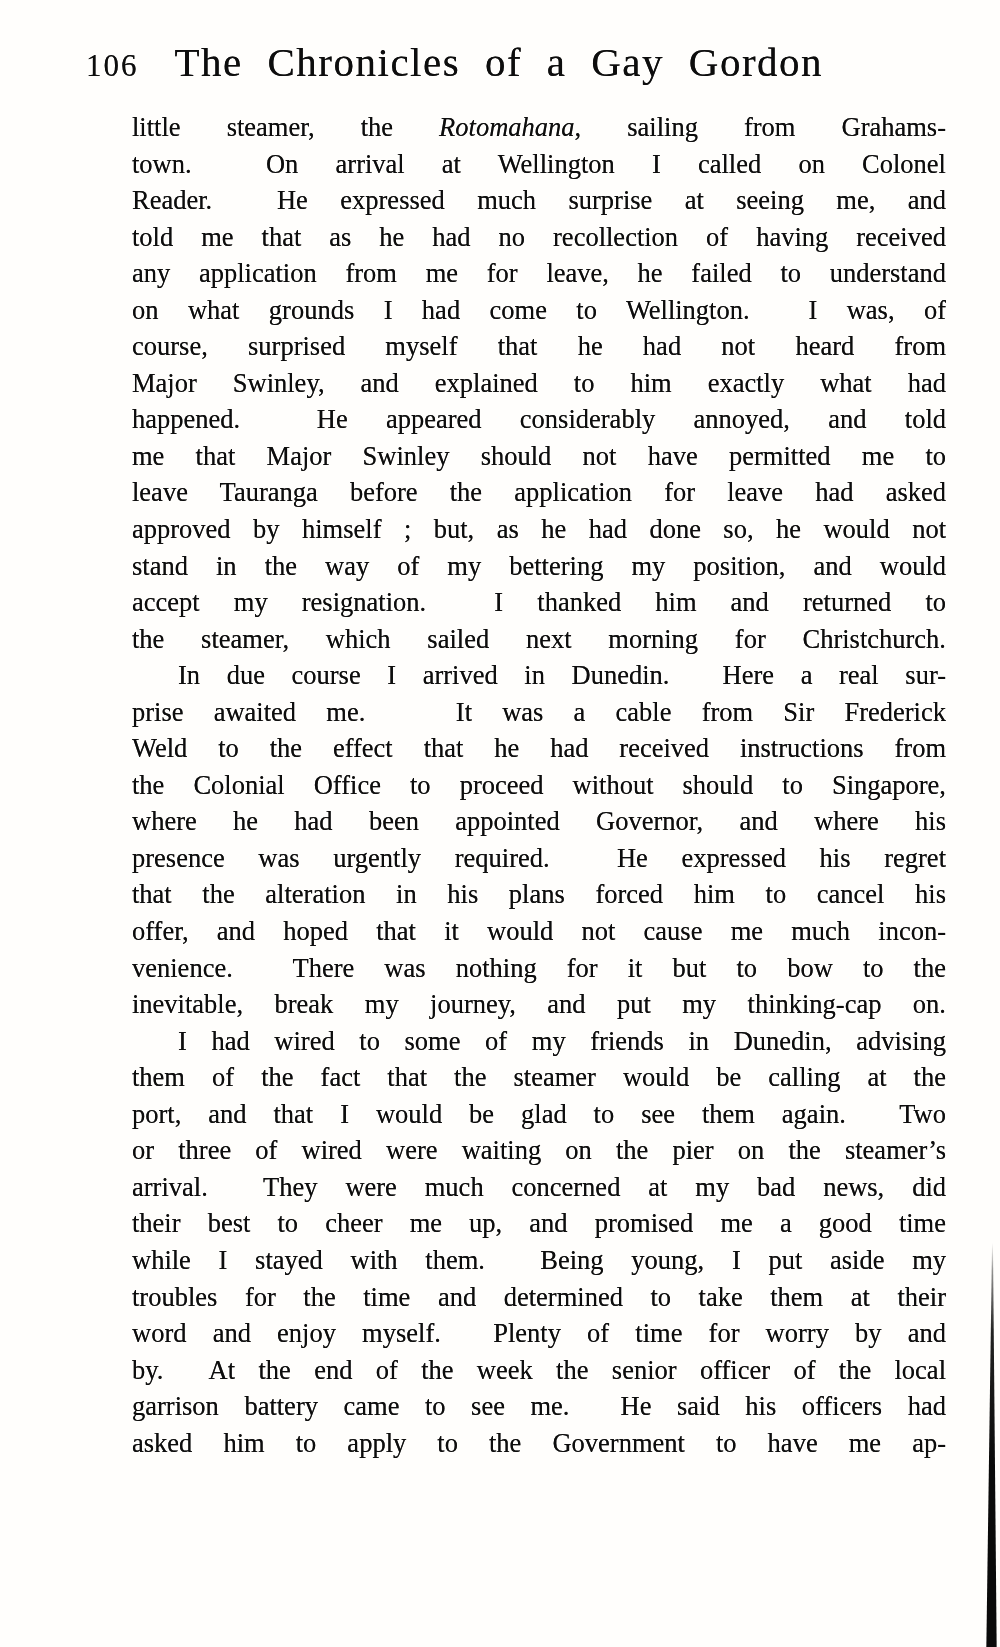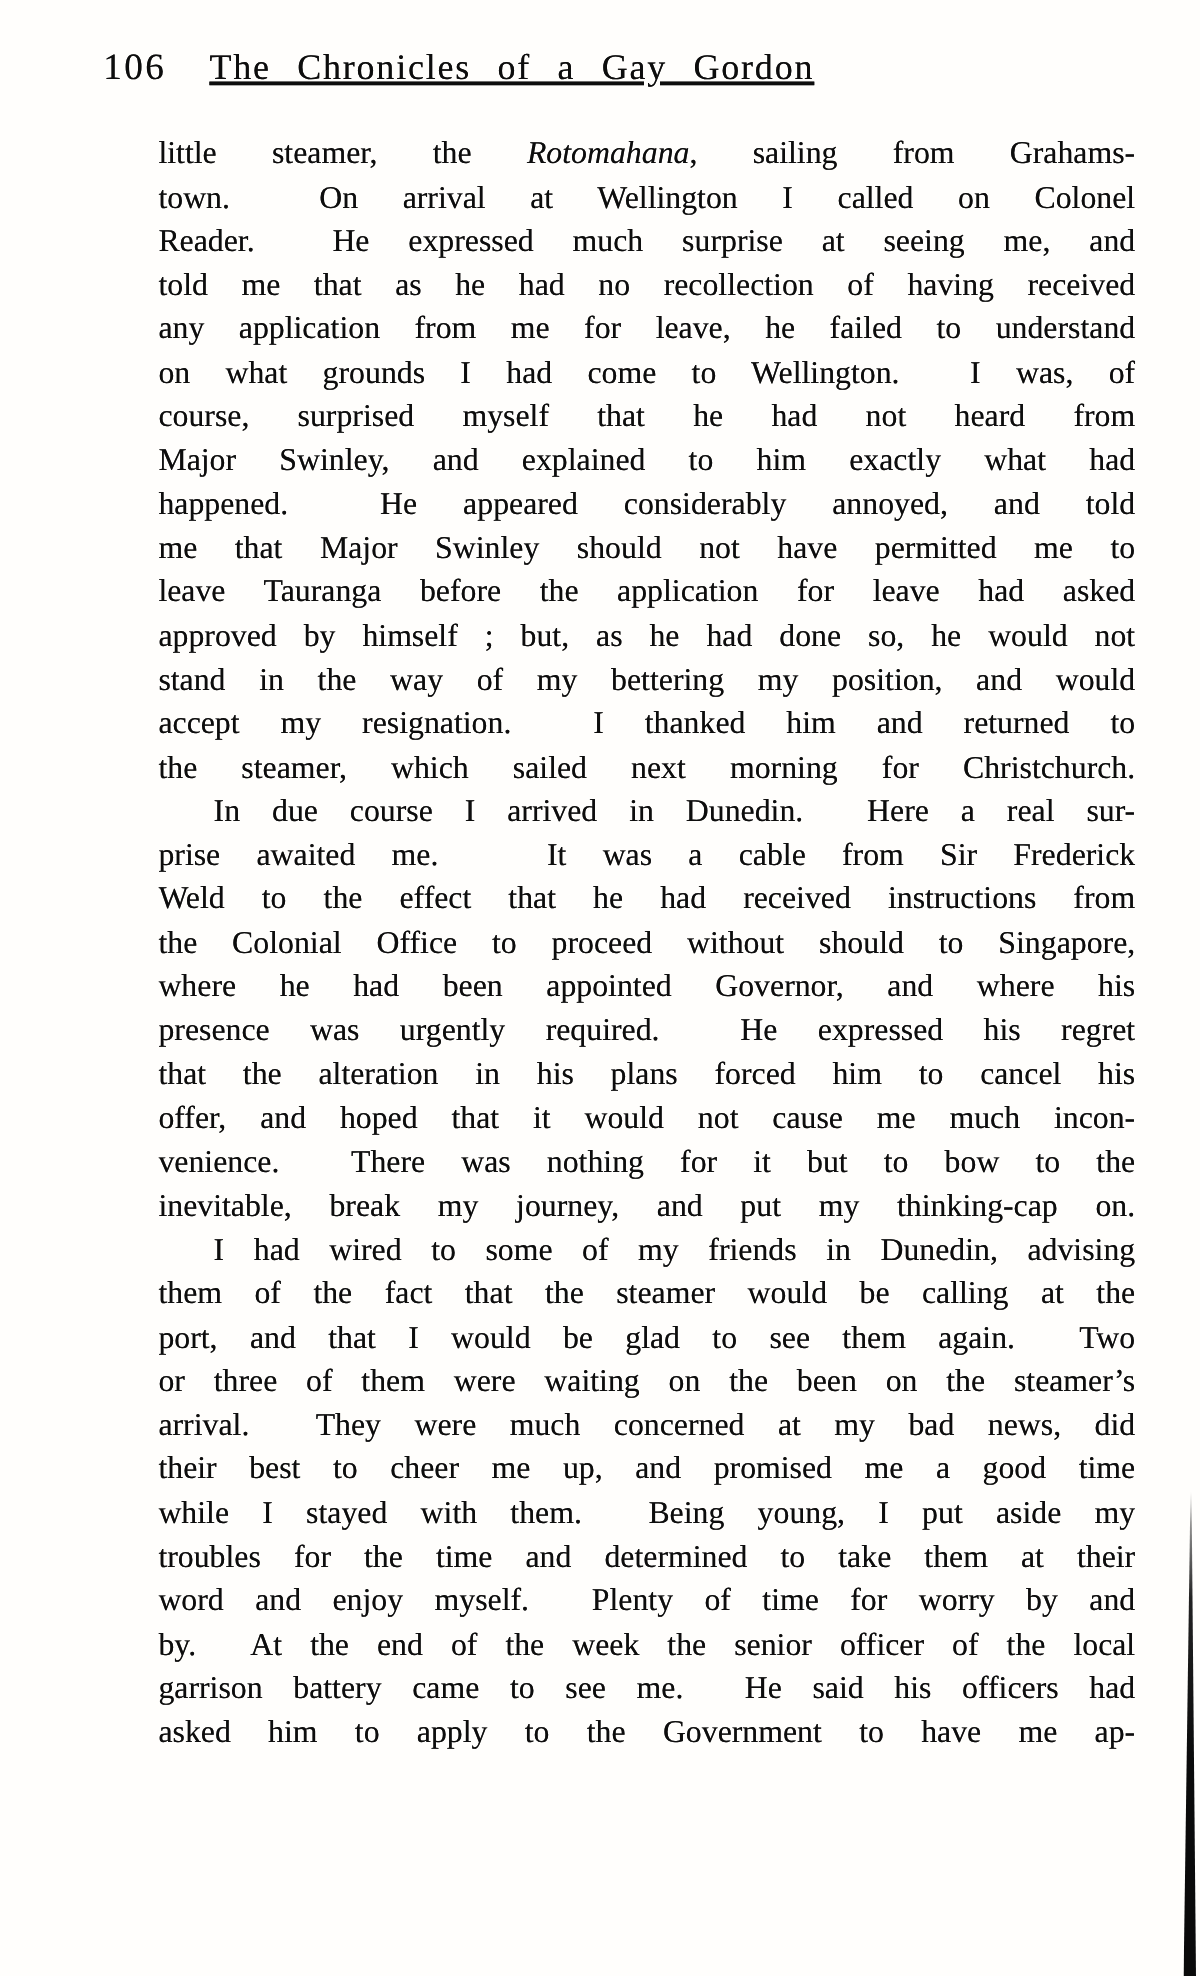--- a/index.html
+++ b/index.html
@@ -24,25 +24,24 @@
     align-items: baseline;
     gap: 36px;
     white-space: nowrap;
   }
   .page-number {
     font-size: 31px;
     letter-spacing: 2px;
     text-shadow: 0 0 0.4px rgba(0,0,0,0.75);
   }
   .page-title {
-    font-size: 30px;
+    font-size: 41px;
     word-spacing: 13px;
     letter-spacing: 1.5px;
     text-shadow: 0 0 0.5px rgba(0,0,0,0.8);
-    text-decoration: underline;
   }
   .body-text {
     position: absolute;
     top: 109px;
     left: 88px;
     width: 814px;
     margin-left: 44px;
   }
   .line {
     font-size: 26.5px;
@@ -106,21 +105,21 @@
       <div class="line"><span>the Colonial Office to proceed without should to Singapore,</span></div>
       <div class="line"><span>where he had been appointed Governor, and where his</span></div>
       <div class="line"><span>presence was urgently required.&nbsp; He expressed his regret</span></div>
       <div class="line"><span>that the alteration in his plans forced him to cancel his</span></div>
       <div class="line"><span>offer, and hoped that it would not cause me much incon-</span></div>
       <div class="line"><span>venience.&nbsp; There was nothing for it but to bow to the</span></div>
       <div class="line"><span>inevitable, break my journey, and put my thinking-cap on.</span></div>
       <div class="line indent"><span>I had wired to some of my friends in Dunedin, advising</span></div>
       <div class="line"><span>them of the fact that the steamer would be calling at the</span></div>
       <div class="line"><span>port, and that I would be glad to see them again.&nbsp; Two</span></div>
-      <div class="line"><span>or three of them were waiting on the been on the steamer’s</span></div>
+      <div class="line"><span>or three of wired were waiting on the pier on the steamer’s</span></div>
       <div class="line"><span>arrival.&nbsp; They were much concerned at my bad news, did</span></div>
       <div class="line"><span>their best to cheer me up, and promised me a good time</span></div>
       <div class="line"><span>while I stayed with them.&nbsp; Being young, I put aside my</span></div>
       <div class="line"><span>troubles for the time and determined to take them at their</span></div>
       <div class="line"><span>word and enjoy myself.&nbsp; Plenty of time for worry by and</span></div>
       <div class="line"><span>by.&nbsp; At the end of the week the senior officer of the local</span></div>
       <div class="line"><span>garrison battery came to see me.&nbsp; He said his officers had</span></div>
       <div class="line"><span>asked him to apply to the Government to have me ap-</span></div>
     </div>
 

